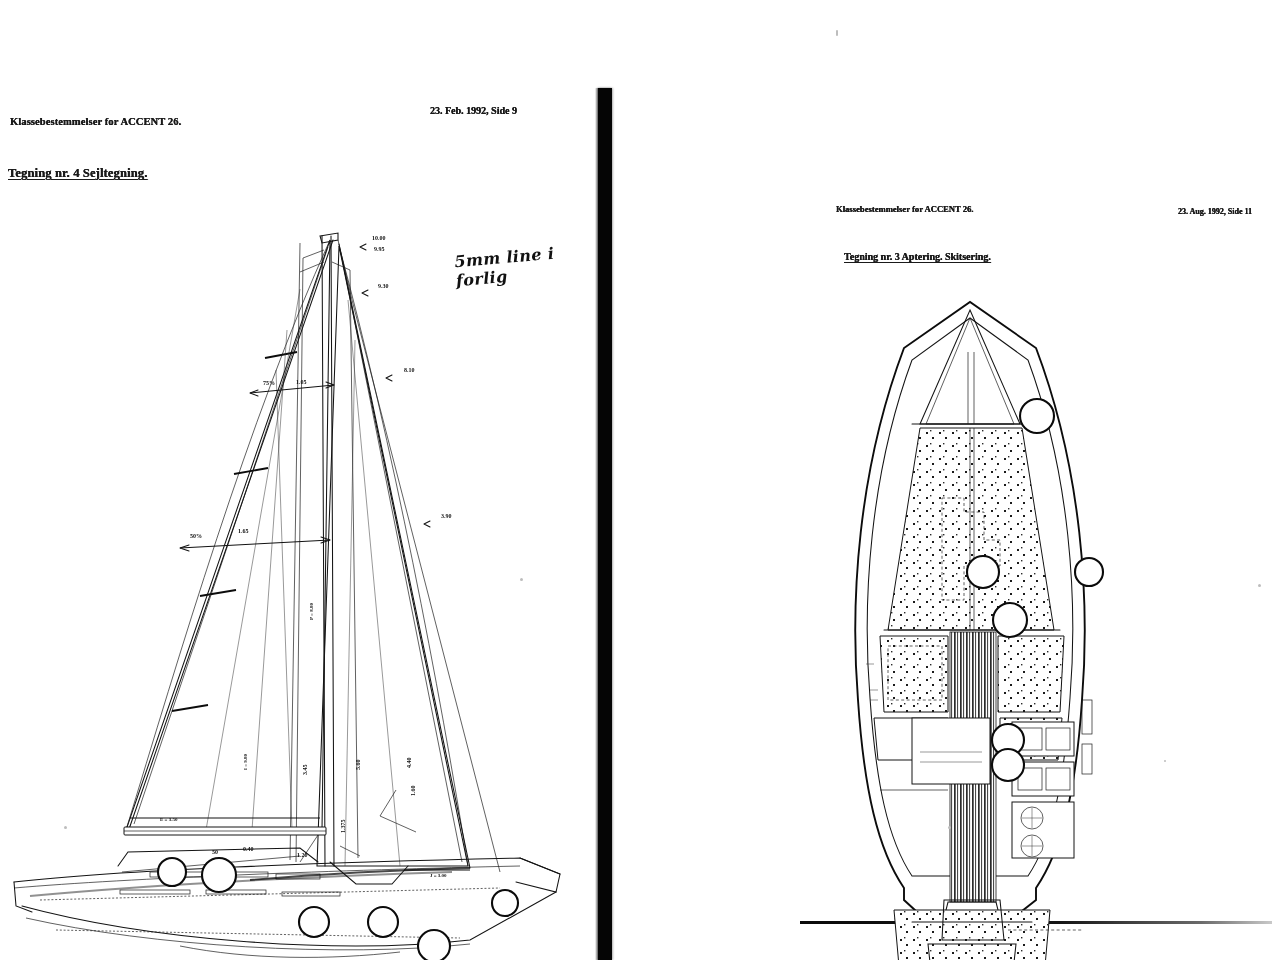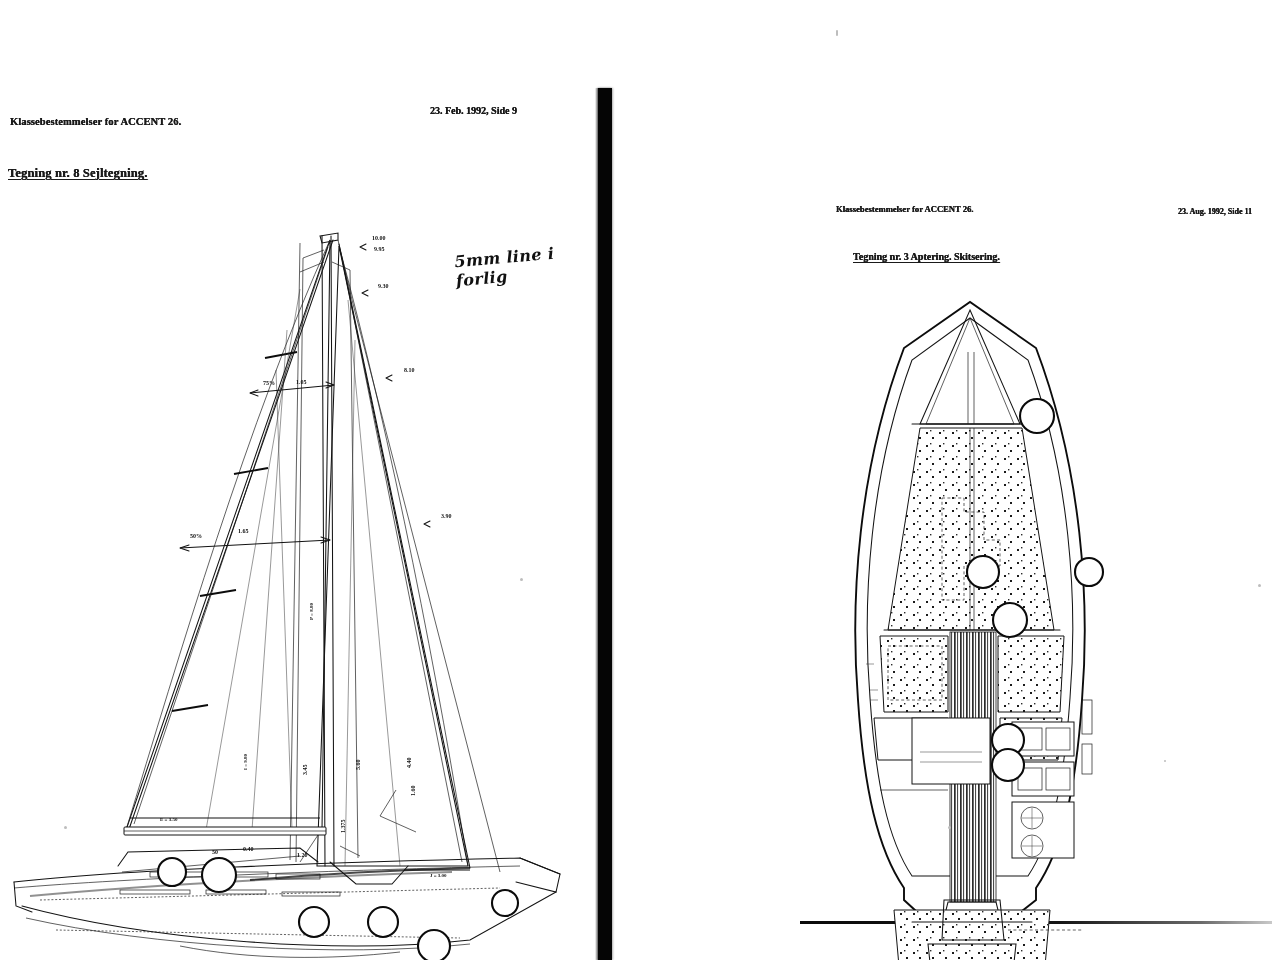--- a/index.html
+++ b/index.html
@@ -65,21 +65,21 @@
 </style>
 </head>
 <body>
 
 <div class="scan">
 
   <div class="page page-left">
 
     <div class="hdr smear l-hdr-left">Klassebestemmelser for ACCENT 26.</div>
     <div class="hdr smear l-hdr-right">23. Feb. 1992, Side 9</div>
-    <div class="hdr smear l-title">Tegning nr. 8 Sejltegning.</div>
+    <div class="hdr smear l-title">Tegning nr. 4 Sejltegning.</div>
 
     <svg class="dwg" style="left:0;top:0;width:600px;height:960px;" viewBox="0 0 600 960">
 
       <g>
         <line class="ln" x1="322" y1="236" x2="325" y2="866"></line>
         <line class="ln" x1="331" y1="236" x2="334" y2="866"></line>
         <path class="ln" d="M320 236 L338 233 L338 240 L322 243 Z"></path>
       </g>
 
       <g>
@@ -223,21 +223,21 @@
     <div class="hand" style="position:absolute;left:455px;top:246px;font-size:16px;
          transform:rotate(-5deg);letter-spacing:.4px;">5mm line i forlig</div>
   </div>
 
   <div class="gutter"></div>
   <div class="edge-bottom-right"></div>
 
   <div class="page page-right">
     <div class="hdr smear" style="left:224px;top:204px;font-size:8.6px;">Klassebestemmelser for ACCENT 26.</div>
     <div class="hdr smear" style="left:566px;top:207px;font-size:8px;">23. Aug. 1992, Side 11</div>
-    <div class="hdr smear" style="left:241px;top:251px;font-size:10px;
+    <div class="hdr smear" style="left:232px;top:251px;font-size:10px;
          text-decoration:underline;text-underline-offset:2px;text-decoration-thickness:1.2px;">Tegning nr. 3 Aptering. Skitsering.</div>
 
     <svg class="dwg" style="left:0;top:0;width:668px;height:960px;" viewBox="0 0 668 960">
       <defs>
         <pattern id="stipple" width="13" height="13" patternUnits="userSpaceOnUse">
           <rect width="13" height="13" fill="#fff"></rect>
           <rect x="2" y="3" width="2" height="2" fill="#1b1b1b"></rect>
           <rect x="8" y="8" width="2" height="2" fill="#1b1b1b"></rect>
           <rect x="6" y="1" width="1.4" height="1.4" fill="#2a2a2a"></rect>
         </pattern>

